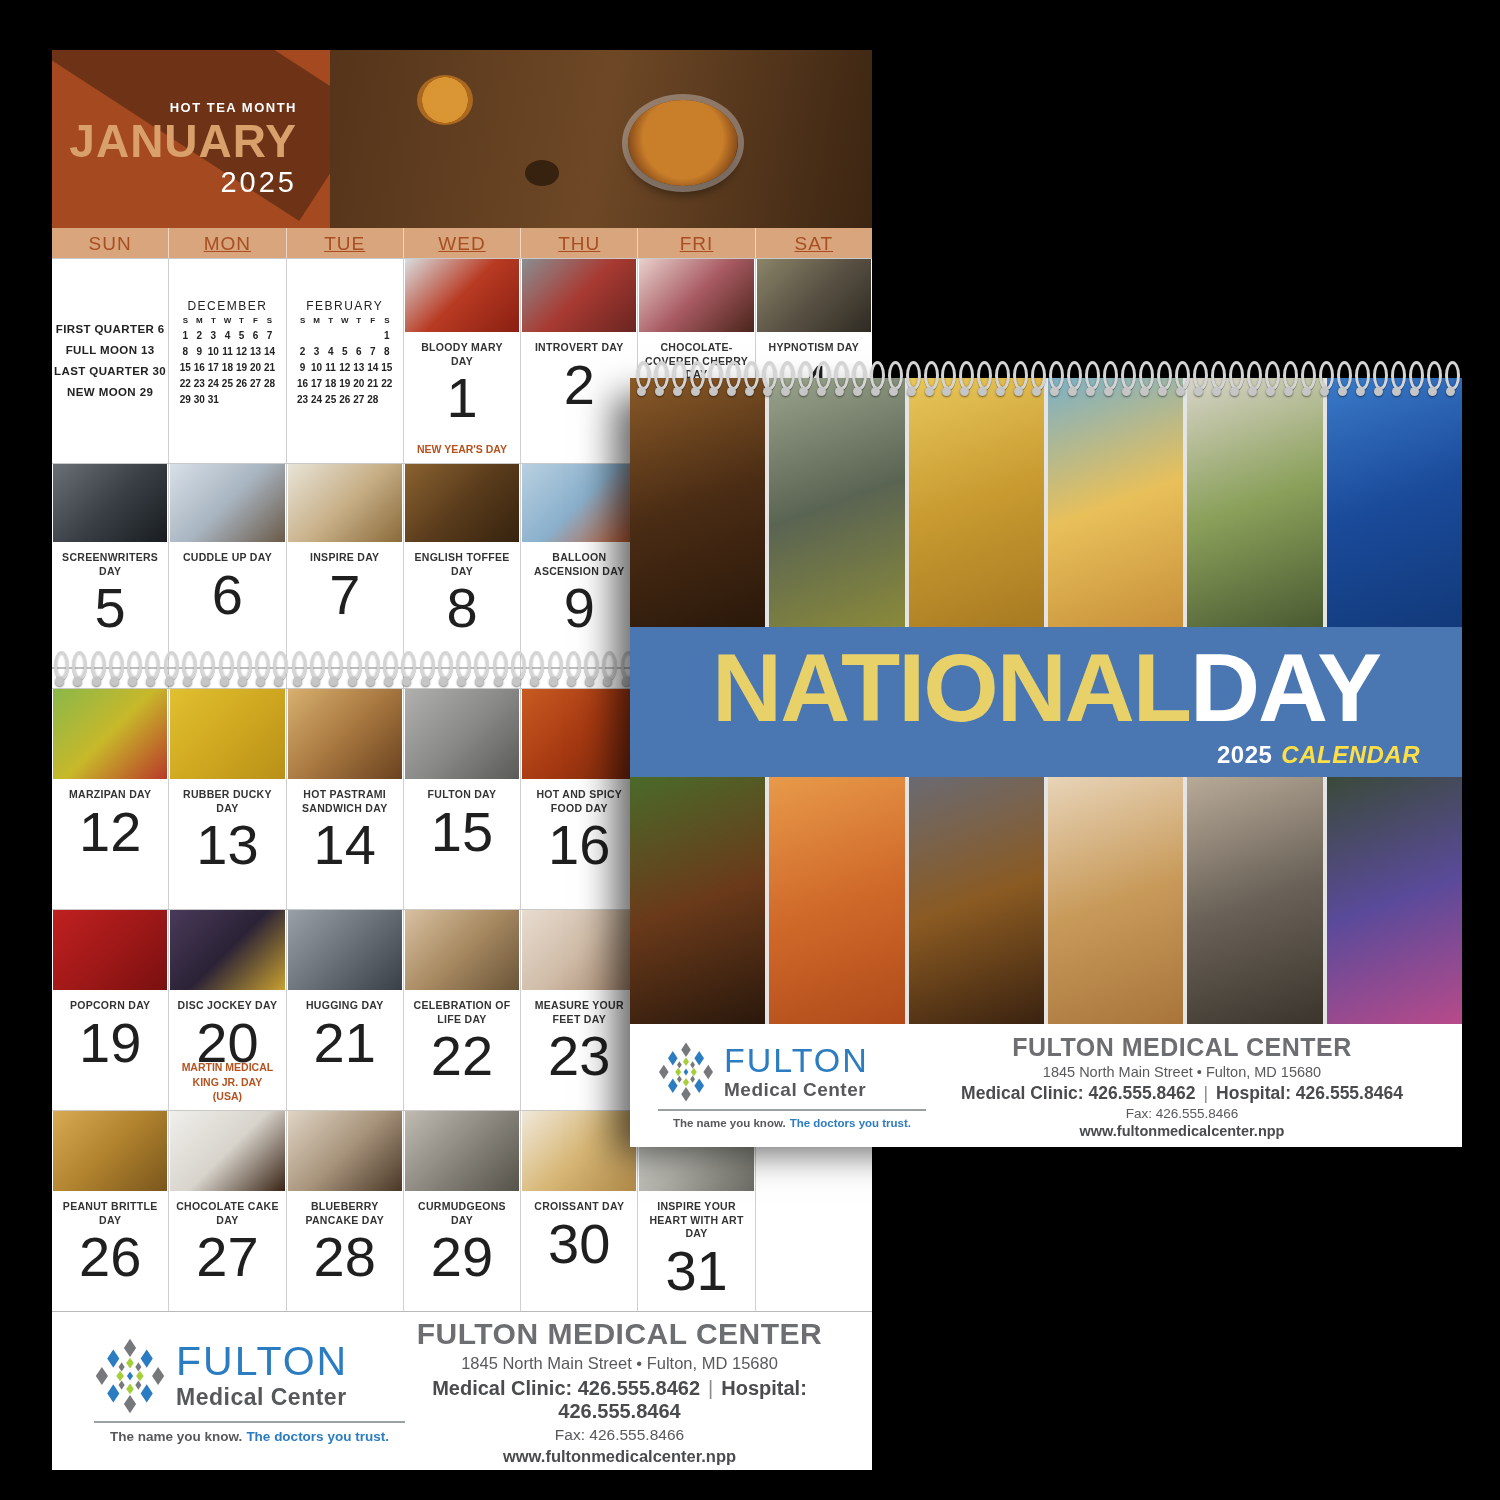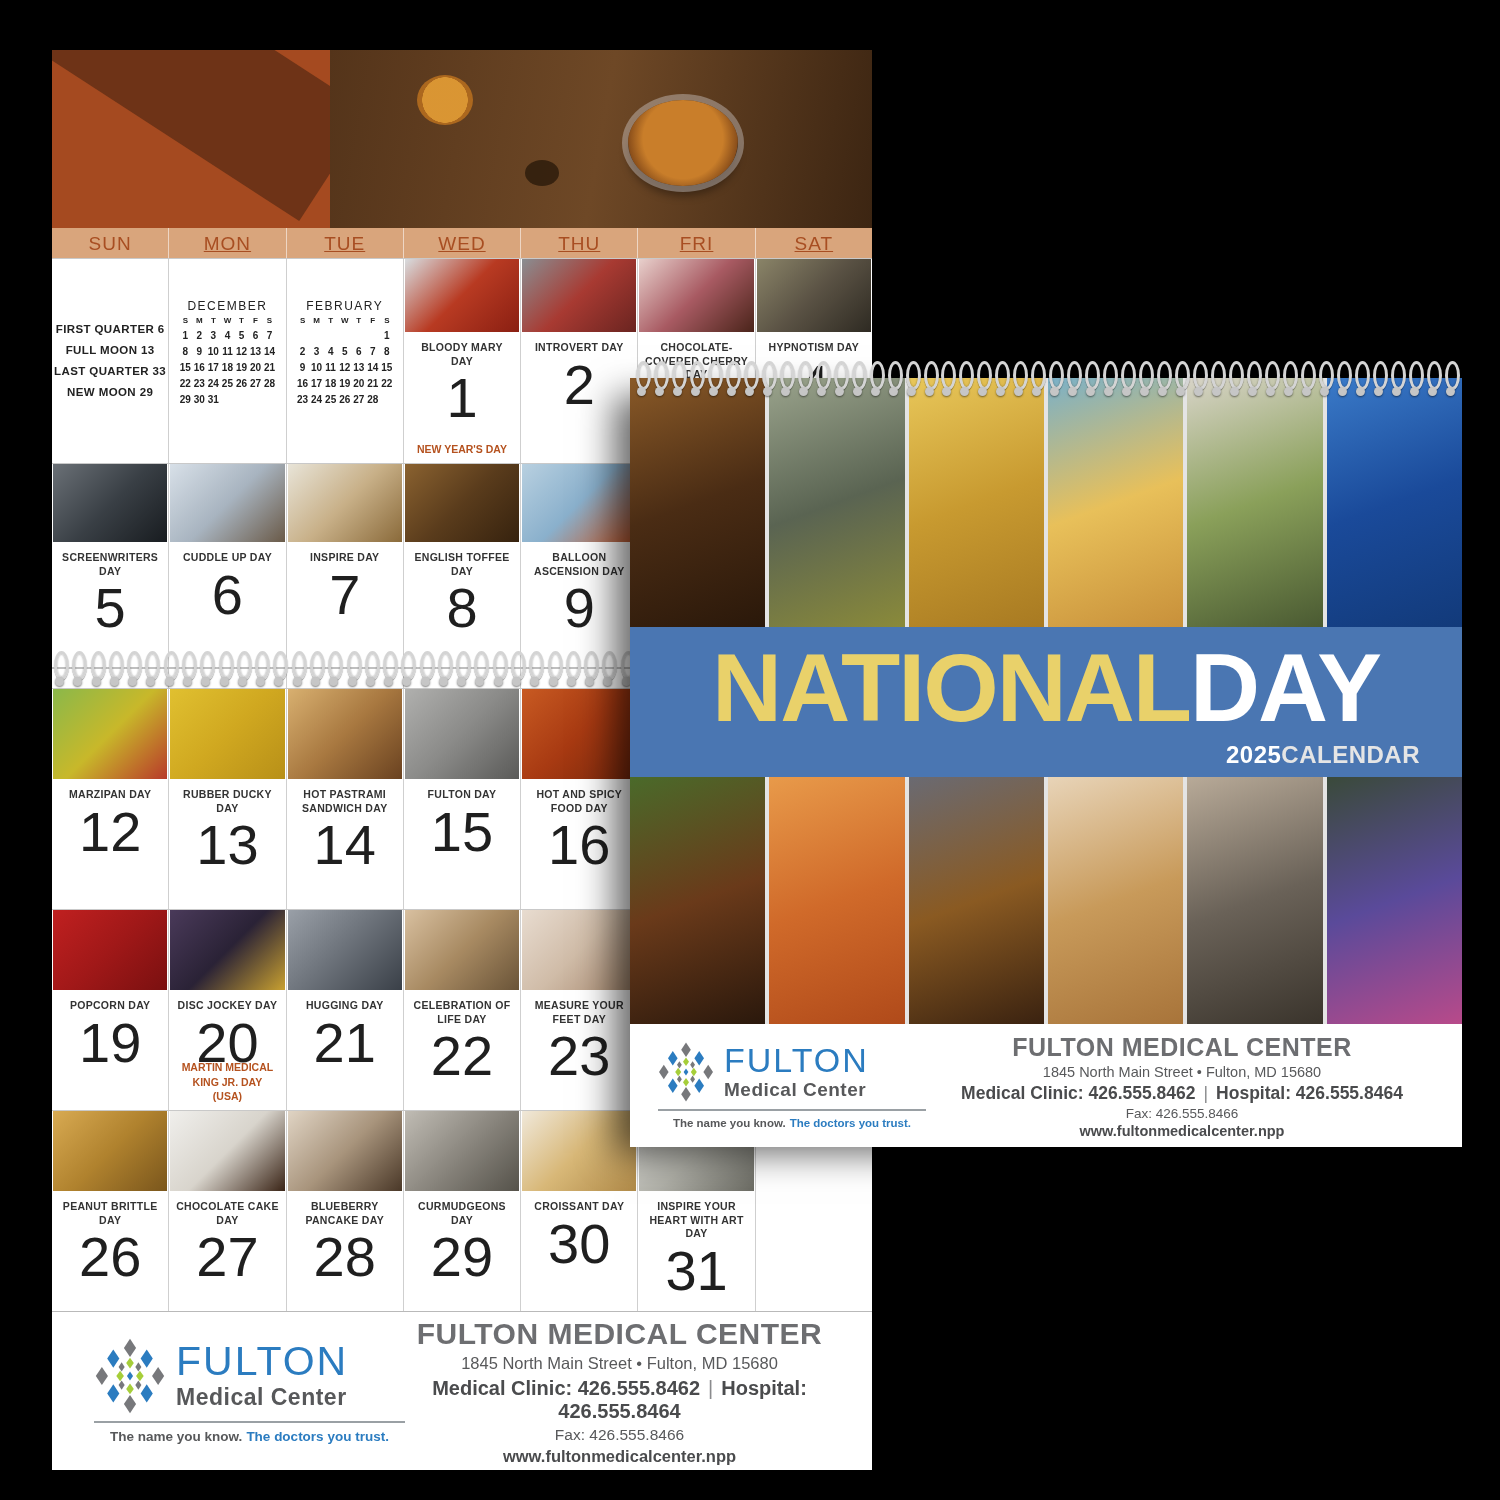--- a/index.html
+++ b/index.html
@@ -62,21 +62,21 @@
          box-shadow:-16px 18px 34px rgba(0,0,0,.6);}
   #cover-spiral{position:absolute;left:4px;right:4px;top:-18px;z-index:12;}
   .strips{display:flex;gap:4px;background:#e4e4e4;}
   #cover-strips-top{height:249px;}
   #cover-strips-bottom{height:247px;}
   .strip{flex:1;}
   #band{height:150px;background:#4a76b2;position:relative;text-align:center;overflow:hidden;}
   .cover-title{font-size:97px;font-weight:800;letter-spacing:-2px;line-height:1;padding-top:12px;white-space:nowrap;}
   .t1{color:#e9d16a;} .t2{color:#fff;}
   .cover-sub{position:absolute;right:42px;bottom:8px;font-size:24px;font-weight:bold;letter-spacing:.5px;}
-  .sy{color:#fff;} .sw{color:#e5e5e5;}
+  .sy{color:#fff;} .sw{color:#fde047;margin-left:9px;font-style:italic;}
 
   
   .ad{display:flex;align-items:center;background:#fff;box-sizing:border-box;}
   #cover-ad{height:123px;padding:0 26px;}
   #jan-ad{position:absolute;left:0;bottom:0;width:100%;height:159px;border-top:1px solid #b9b9b9;padding:0 40px;}
   .logo-block{width:315px;flex:0 0 auto;}
   .logo-row{display:flex;align-items:center;}
   .fulton-mark{width:76px;height:76px;flex:0 0 auto;margin-right:8px;}
   .fulton-mark svg{width:100%;height:100%;}
   .fulton{color:#2b7cc0;font-size:41px;letter-spacing:2px;font-weight:400;line-height:1;}
@@ -105,20 +105,25 @@
 </style>
 </head>
 <body>
 
 <div id="canvas">
 
   <div id="jan-page">
     <div id="jan-header">
       <div class="month-block">
         <div class="month-shadow"></div>
+        <div class="month-texts">
+          <div class="theme">HOT TEA MONTH</div>
+          <div class="month">JANUARY</div>
+          <div class="year">2025</div>
+        </div>
       </div>
       <div class="header-photo" id="header-photo" style="background: linear-gradient(100deg, rgb(84, 52, 26), rgb(110, 72, 38), rgb(60, 37, 18));">
         <div class="hp-orange"></div>
         <div class="hp-anise"></div>
         <div class="hp-cup"></div>
       </div>
     </div>
     <div id="dow">
         <div class="dow-cell">SUN</div>
         <div class="dow-cell">MON</div>
@@ -127,21 +132,21 @@
         <div class="dow-cell">THU</div>
         <div class="dow-cell">FRI</div>
         <div class="dow-cell">SAT</div>
       </div>
     <div id="grid">
         <div class="week" style="height: 204px;">
           <div class="cell">
             <div class="moon-list">
               <div>FIRST QUARTER 6</div>
               <div>FULL MOON 13</div>
-              <div>LAST QUARTER 33</div>
+              <div>LAST QUARTER 30</div>
               <div>NEW MOON 29</div>
             </div>
           </div>
           <div class="cell">
             <div class="mini">
               <div class="mtitle">DECEMBER</div>
               <div class="mgrid">
                 <span class="mh">S</span>
                 <span class="mh">M</span>
                 <span class="mh">T</span>

